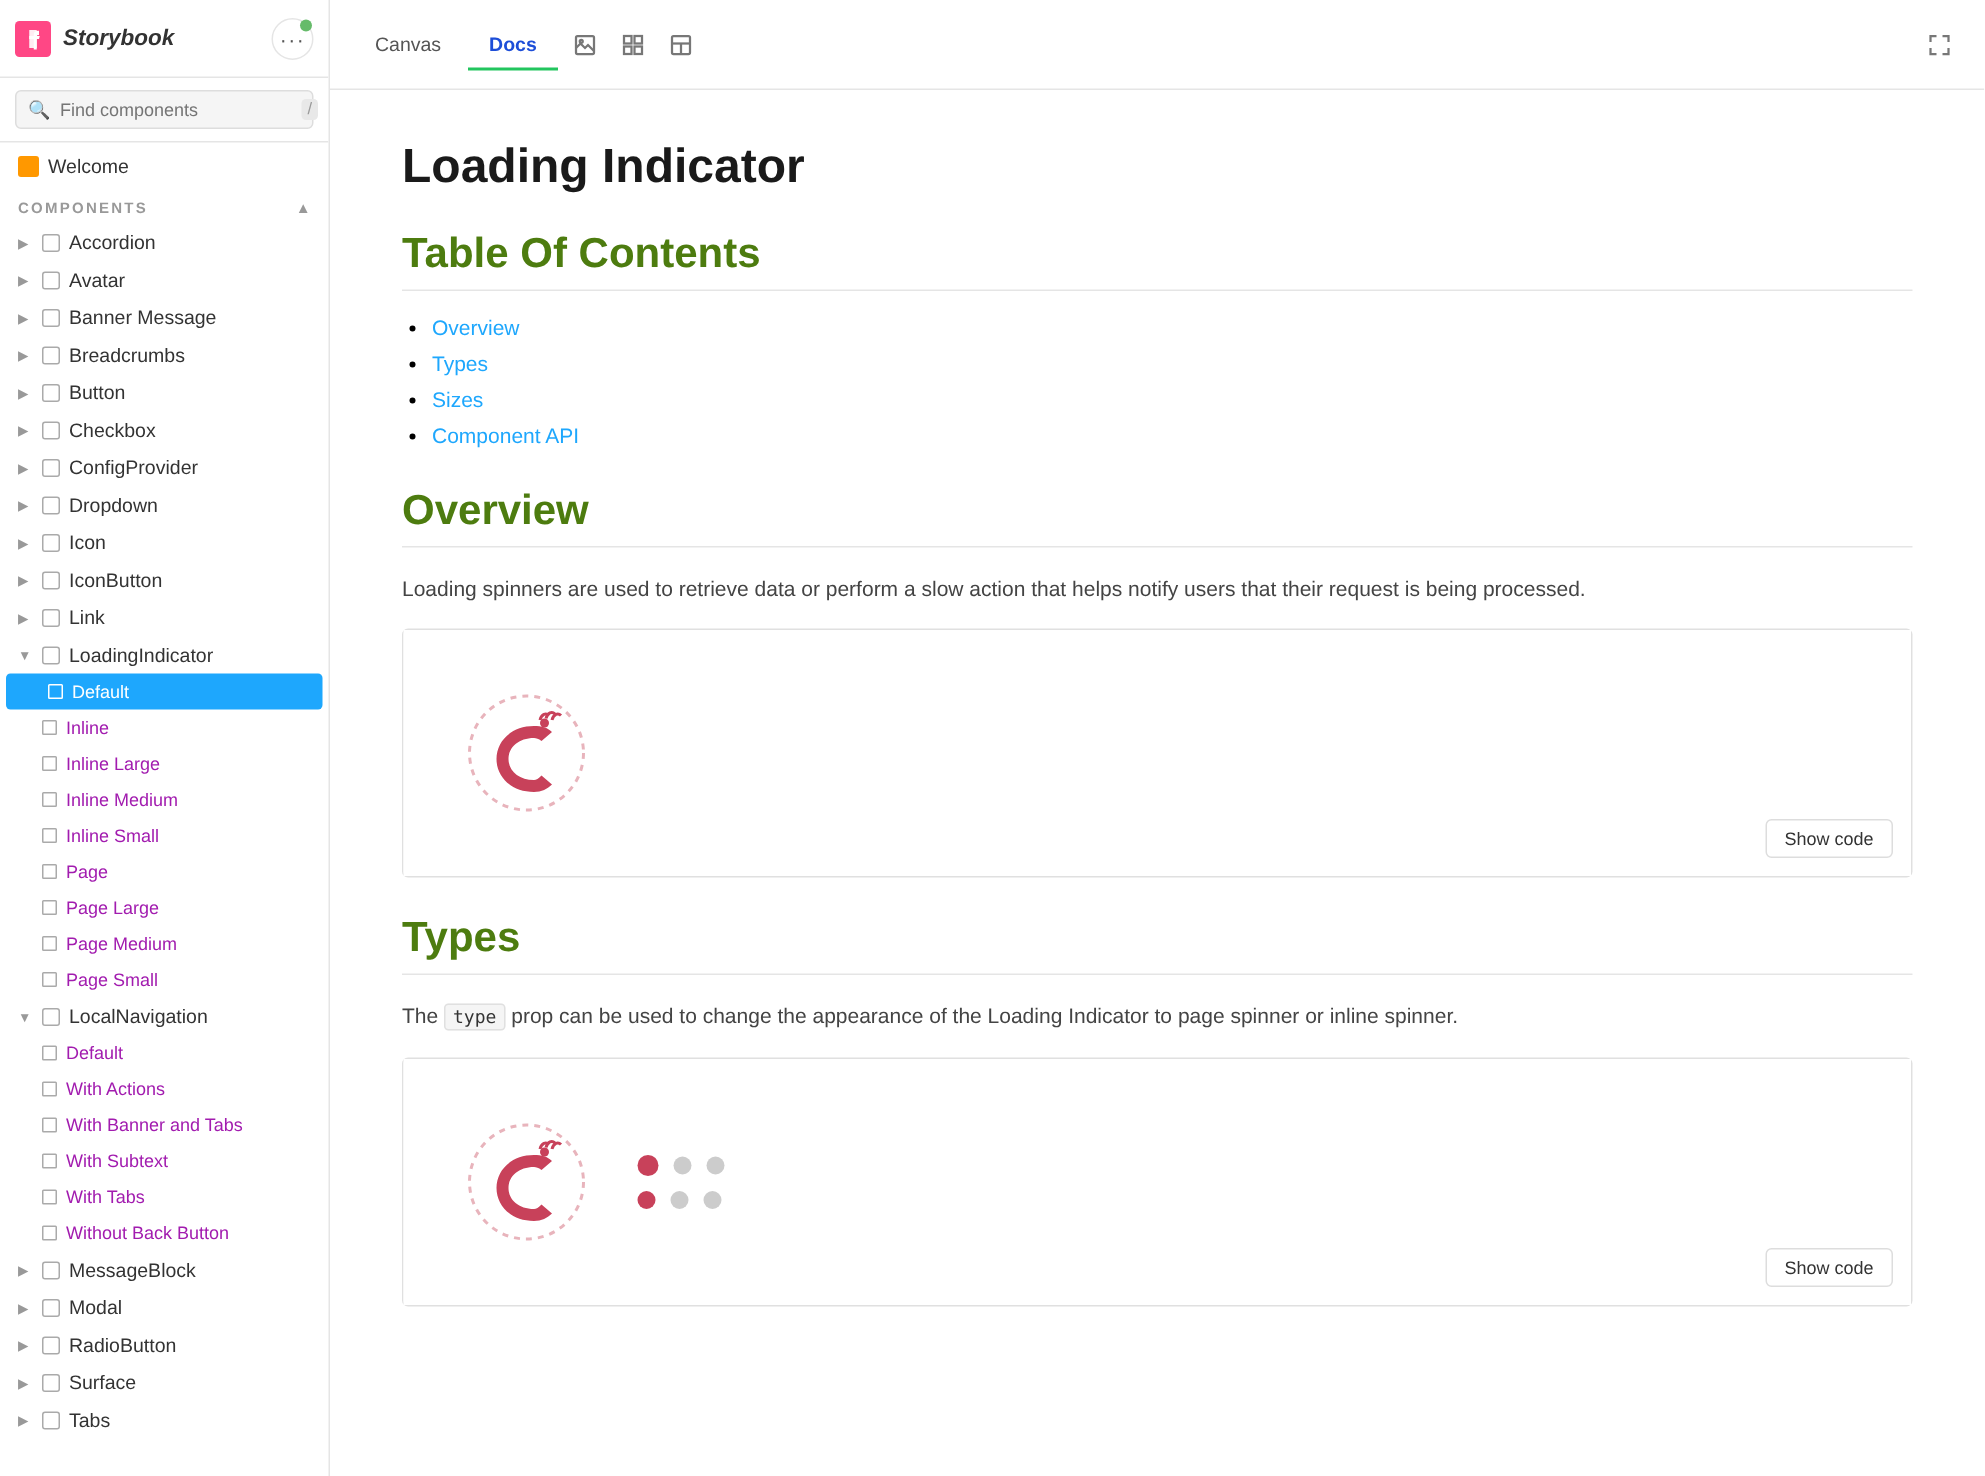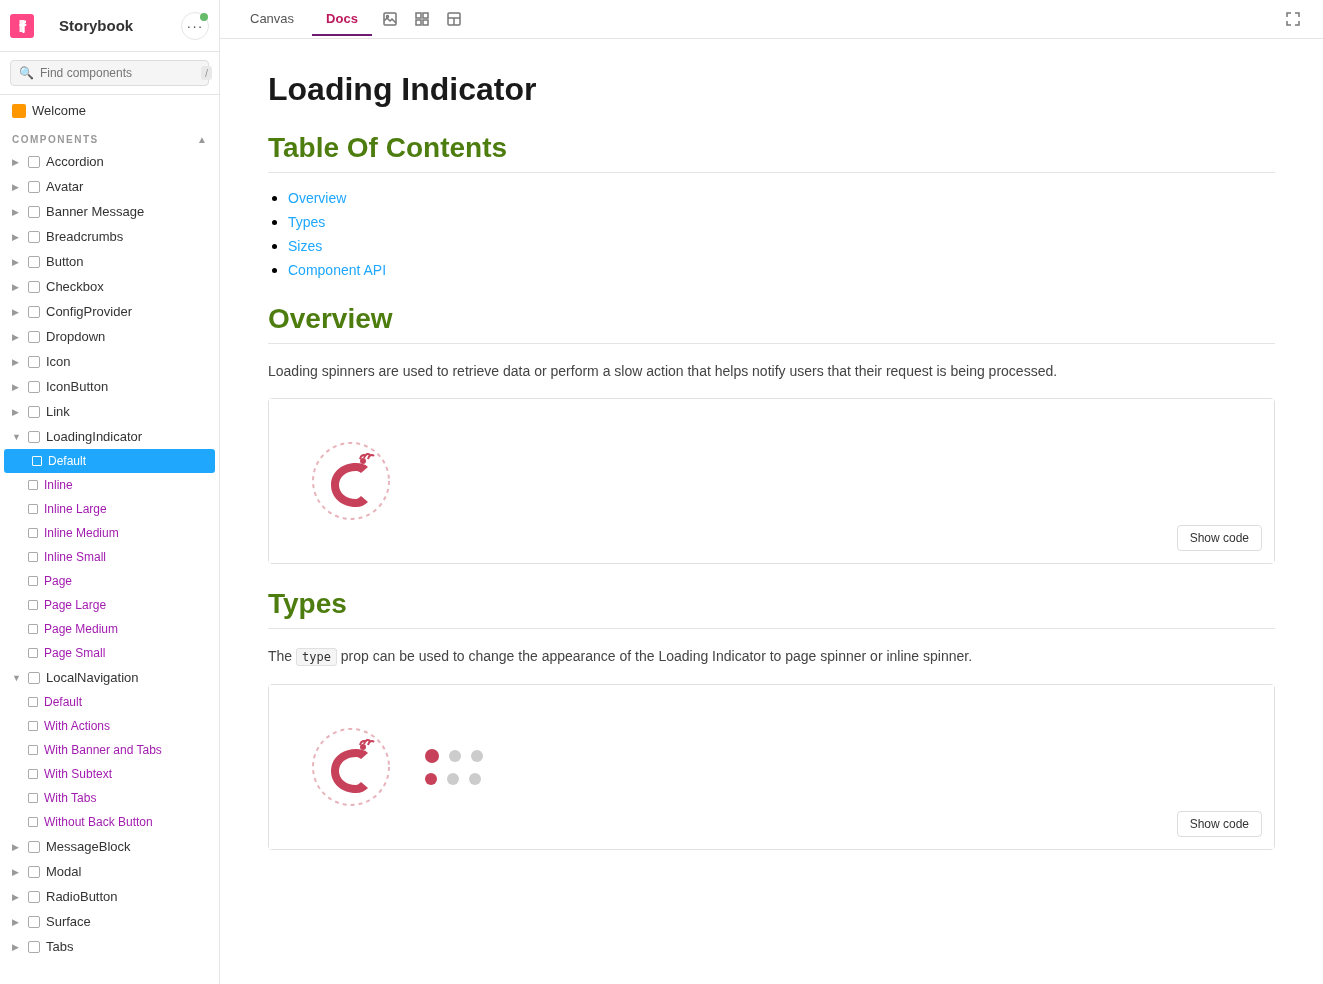--- a/index.html
+++ b/index.html
@@ -22,21 +22,22 @@
       align-items: center;
       justify-content: space-between;
       padding: 8px 10px;
       border-bottom: 1px solid #e5e5e5;
       height: 52px;
     }
 
     .brand {
       display: flex;
       align-items: center;
-      gap: 25px;
+      gap: 8px;
+      font-style: italic;
     }
 
     .brand-icon {
       width: 24px;
       height: 24px;
     }
 
     .brand-name {
       font-size: 15px;
       font-weight: 600;
@@ -219,21 +220,21 @@
       flex-direction: column;
       overflow: hidden;
     }
 
     #toolbar {
       display: flex;
       align-items: center;
       justify-content: space-between;
       border-bottom: 1px solid #e5e5e5;
       padding: 0 16px;
-      height: 39px;
+      height: 60px;
       flex-shrink: 0;
     }
 
     .toolbar-left {
       display: flex;
       align-items: center;
       gap: 4px;
     }
 
     .tab-btn {
@@ -241,22 +242,22 @@
       font-size: 13px;
       color: #555;
       background: none;
       border: none;
       cursor: pointer;
       border-bottom: 2px solid transparent;
       margin-bottom: -1px;
     }
 
     .tab-btn.active {
-      color: #be185d;
-      border-bottom: 2px solid #701a75;
+      color: #1d4ed8;
+      border-bottom: 2px solid #22c55e;
       font-weight: 600;
     }
 
     .toolbar-icon-btn {
       width: 28px;
       height: 28px;
       border: none;
       background: none;
       cursor: pointer;
       display: flex;

